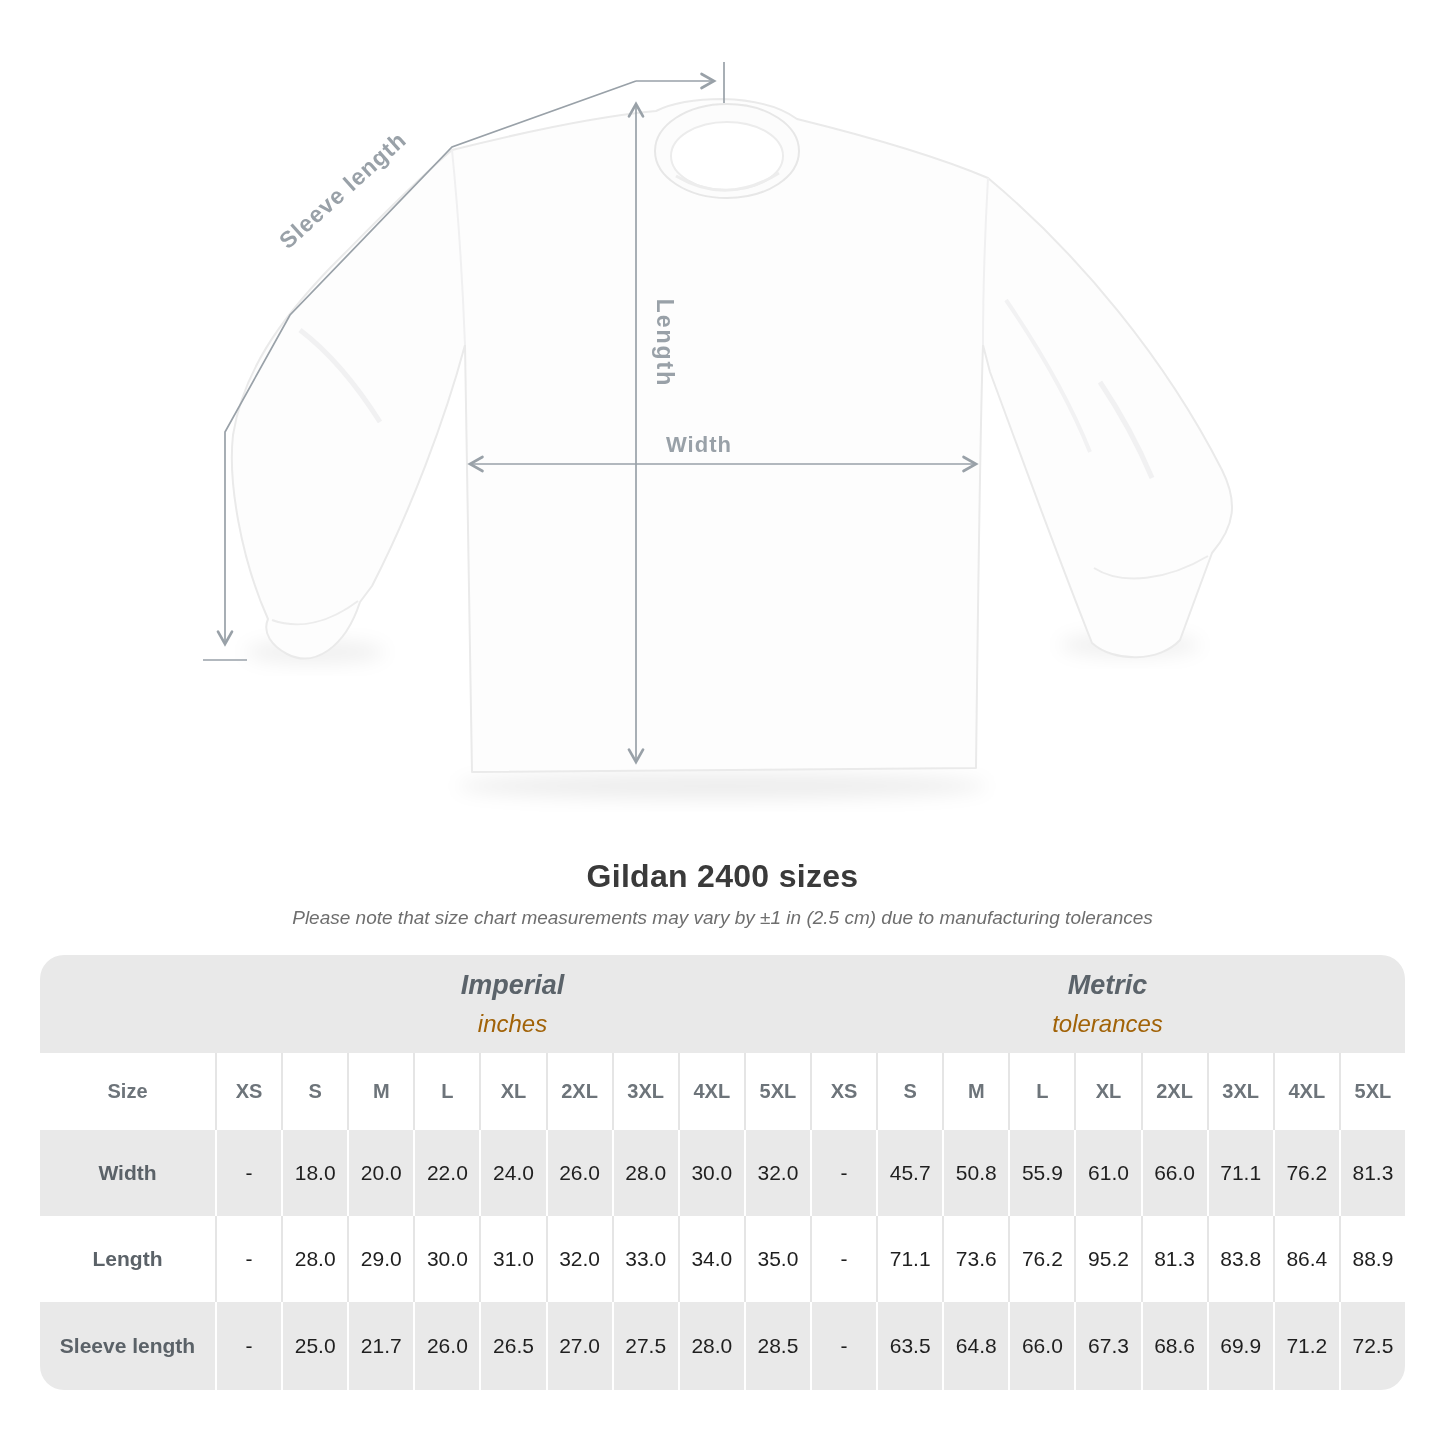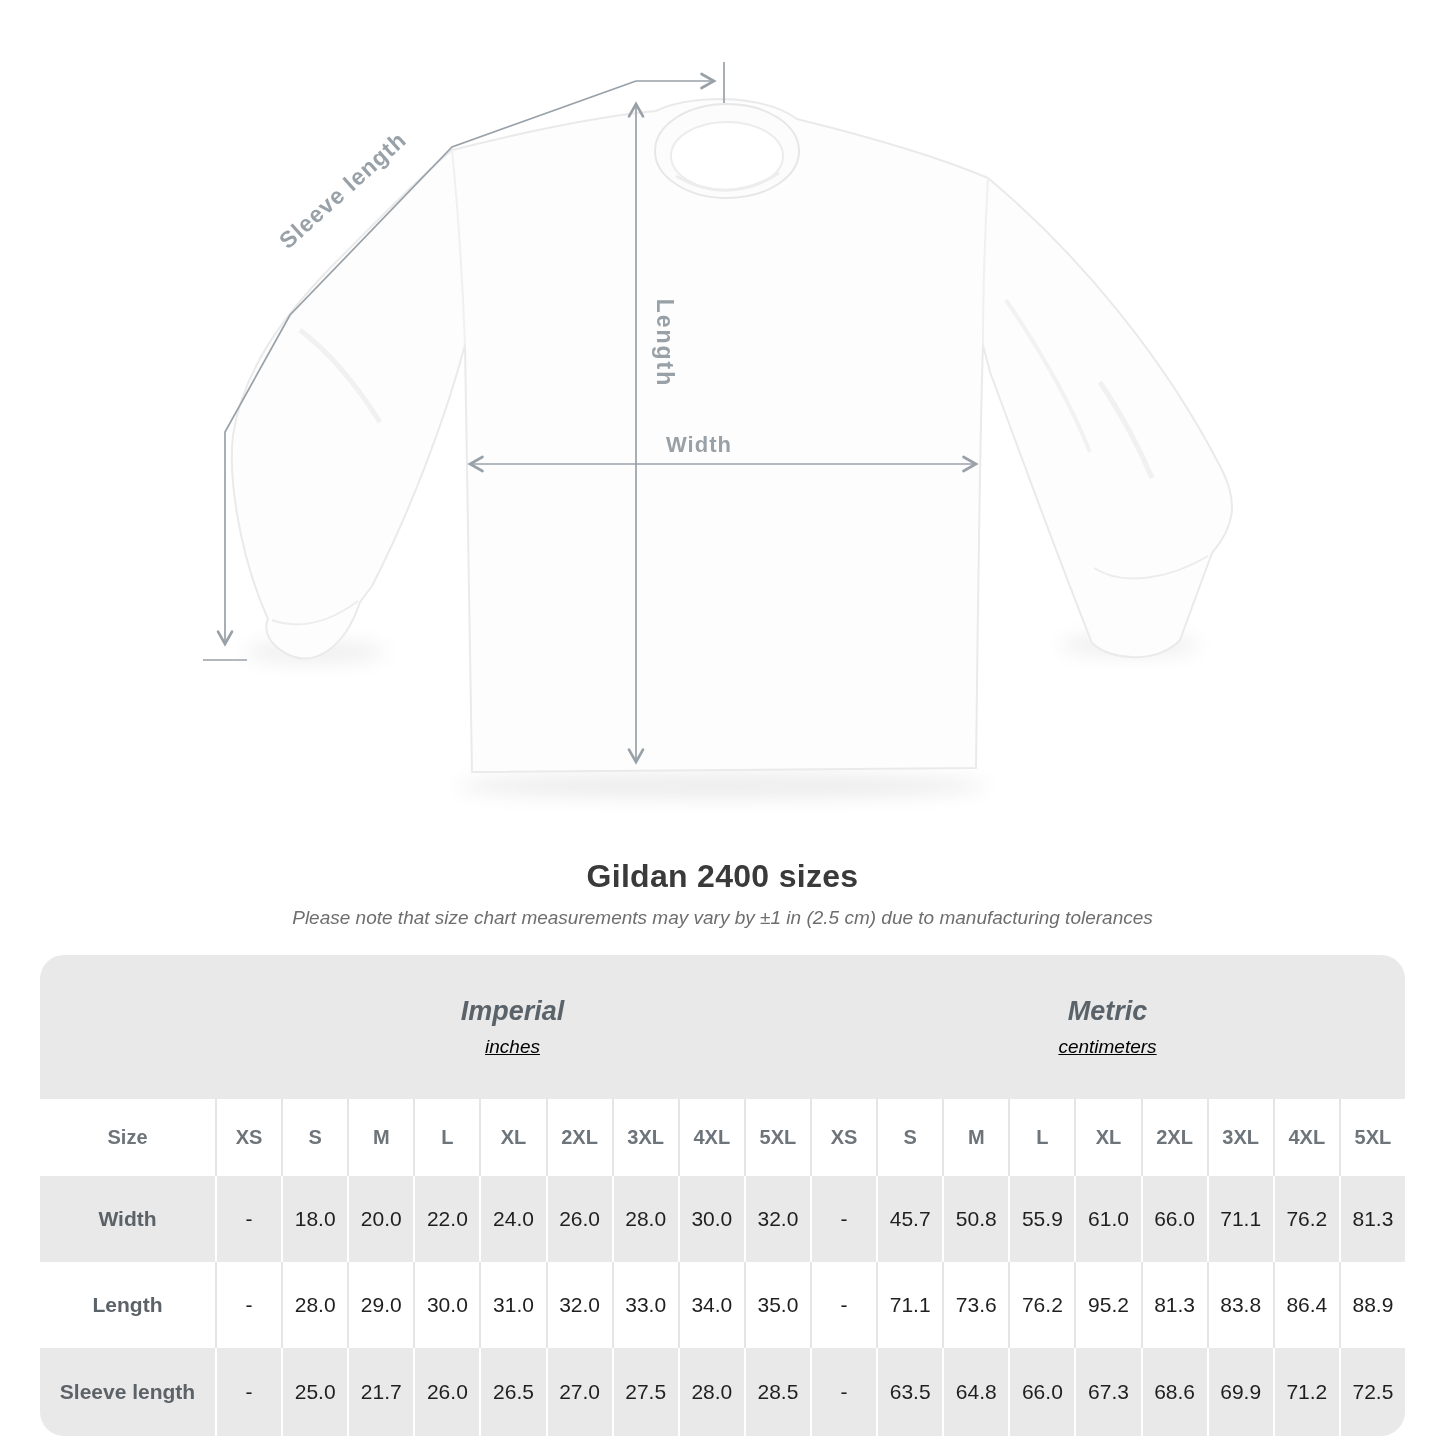--- a/index.html
+++ b/index.html
@@ -13,24 +13,24 @@
   .ann-label{font-family:"Liberation Sans","DejaVu Sans",sans-serif;font-weight:bold;fill:#99a1a8;}
 
   
   .title-block{position:absolute;top:846px;left:0;width:1445px;text-align:center;}
   .chart-title{margin:12px;font-size:32px;font-weight:bold;color:#3a3a3a;letter-spacing:.3px;}
   .chart-subtitle{margin:9px 0 0;font-size:19px;font-style:italic;color:#6e6e6e;}
 
   
   .table-wrap{position:absolute;top:955px;left:40px;width:1365px;border-radius:24px;overflow:hidden;background:#ffffff;}
   .grid-row{display:grid;grid-template-columns:175px repeat(18,1fr);}
-  .row-groups{height:144px;background:#e9e9e9;grid-template-columns:175px repeat(2,1fr);}
+  .row-groups{height:98px;background:#e9e9e9;grid-template-columns:175px repeat(2,1fr);}
   .group-cell{display:flex;flex-direction:column;align-items:center;justify-content:center;gap:9px;}
   .group-title{font-size:27px;font-weight:bold;font-style:italic;color:#5b636a;}
-  .group-sub{font-size:19px;font-style:italic;color:#000000;text-decoration:underline;}
+  .group-sub{font-size:24px;font-style:italic;color:#a16207;}
   .row-sizes{height:77px;background:#ffffff;}
   .row-data{height:86px;}
   .row-data.gray{background:#e9e9e9;}
   .row-data.white{background:#ffffff;}
   .row-data.last{height:88px;}
   .cell{display:flex;align-items:center;justify-content:center;text-align:center;}
   .row-sizes .cell + .cell,
   .row-data.white .cell + .cell{border-left:2px solid #e5e5e5;text-align:center;}
   .row-data.gray .cell + .cell{border-left:2px solid #ffffff;}
   .size-head{font-size:20px;font-weight:bold;color:#6d747a;}
@@ -120,21 +120,21 @@
 <div class="table-wrap">
 
   <div class="grid-row row-groups">
     <div class="cell"></div>
     <div class="cell group-cell">
       <span class="group-title">Imperial</span>
       <span class="group-sub">inches</span>
     </div>
     <div class="cell group-cell">
       <span class="group-title">Metric</span>
-      <span class="group-sub">centimeters</span>
+      <span class="group-sub">tolerances</span>
     </div>
   </div>
 
   <div class="grid-row row-sizes">
     <div class="cell size-head">Size</div>
 
   <div class="cell size-head">XS</div>
       <div class="cell size-head">S</div>
       <div class="cell size-head">M</div>
       <div class="cell size-head">L</div>

